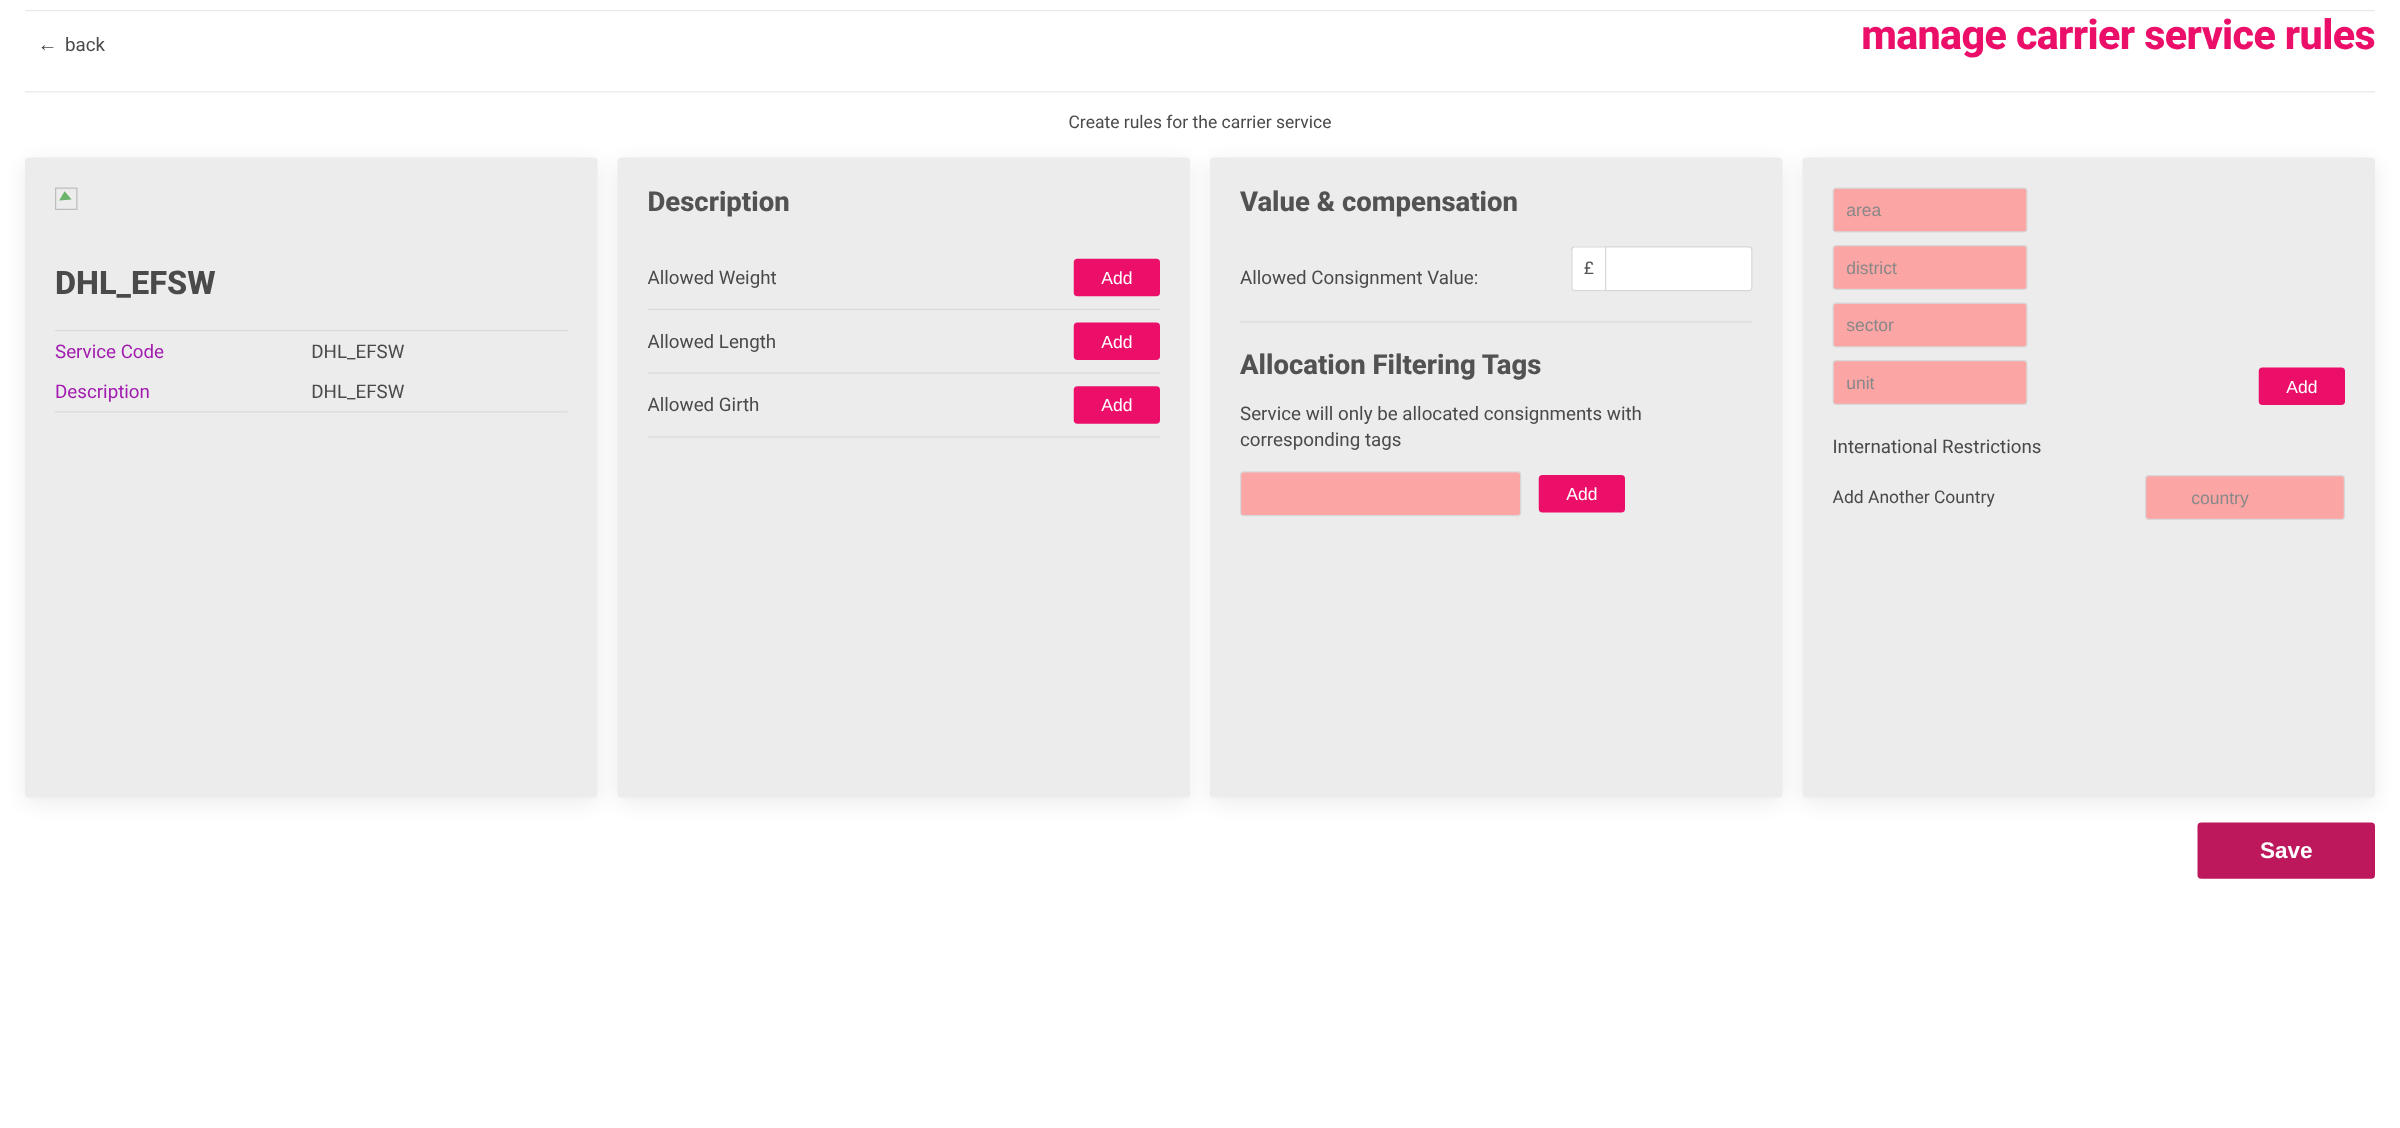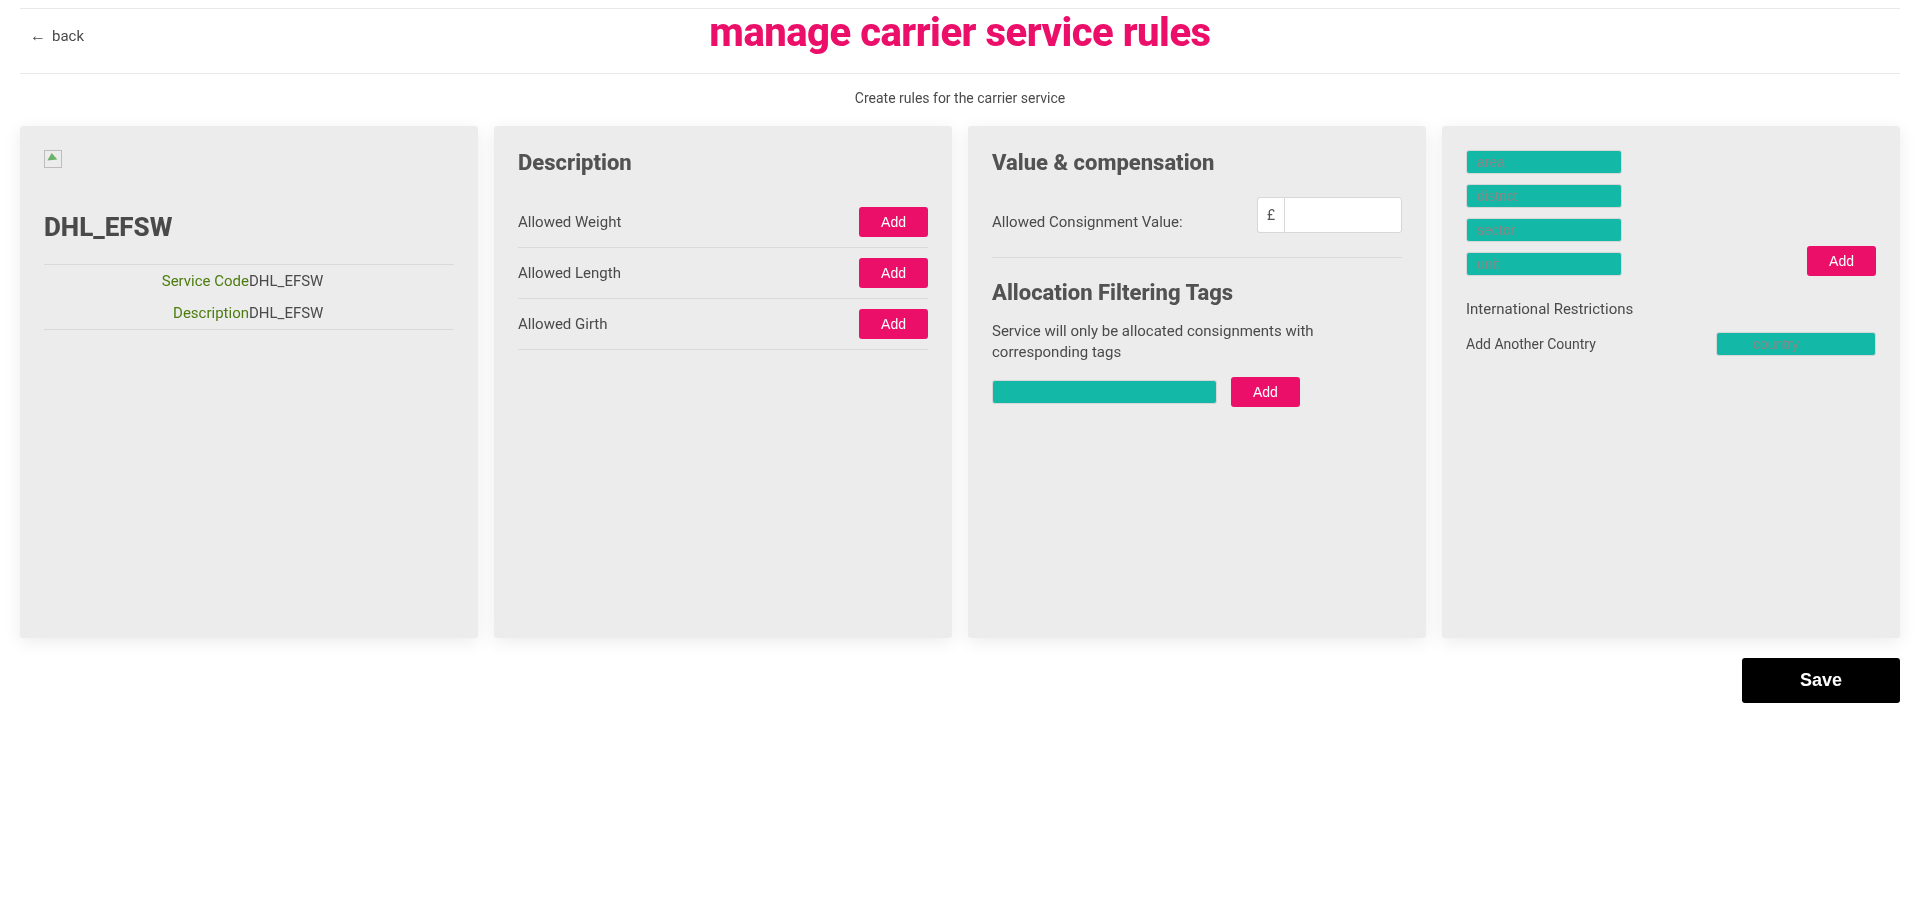--- a/index.html
+++ b/index.html
@@ -33,23 +33,23 @@
     color: #4a4a4a;
     font-size: 15px;
     cursor: pointer;
     text-decoration: none;
   }
   .back-arrow {
     font-size: 16px;
     line-height: 1;
   }
   .page-title {
-    text-align: center;
+    text-align: right;
     color: #ec0f69;
-    font-size: 40px;
+    font-size: 33px;
     font-weight: 800;
     letter-spacing: -0.5px;
     line-height: 1.1;
     padding-top: 2px;
   }
   .sub-divider {
     border-top: 1px solid #e9e9e9;
     margin: 8px 0 16px 0;
   }
   .subtitle {
@@ -113,22 +113,21 @@
     border-bottom: 1px solid #d9d9d9;
   }
   .info-row {
     display: flex;
     padding: 7px 0;
   }
   .info-row + .info-row { }
   .info-label {
     width: 50%;
     font-size: 15px;
-    color: #4d7c0f;
-    text-align: right;
+    color: #a21caf;
   }
   .info-value {
     width: 50%;
     font-size: 15px;
     color: #4a4a4a;
   }
 
   
   .dim-row {
     display: flex;
@@ -205,24 +204,24 @@
     color: #4a4a4a;
     line-height: 1.4;
     margin-bottom: 14px;
   }
   .tag-row {
     display: flex;
     gap: 14px;
     align-items: center;
   }
   .text-input {
-    background: #14b8a6;
+    background: #fca5a5;
     border: 1px solid #d7d7d7;
     border-radius: 3px;
-    height: 24px;
+    height: 36px;
     padding: 0 10px;
     font-size: 14px;
     color: #4a4a4a;
   }
   .text-input::placeholder { color: #888; }
   .tag-input {
     flex: 0 0 225px;
   }
 
   
@@ -259,28 +258,28 @@
     color: #4a4a4a;
   }
   .country-input { width: 160px; padding-left: 36px; }
 
   .save-row {
     display: flex;
     justify-content: flex-end;
     margin-top: 20px;
   }
   .save-btn {
-    background: #000000;
+    background: #be185d;
     color: #fff;
     border: none;
     border-radius: 3px;
     font-size: 18px;
     font-weight: 700;
     padding: 12px 0;
-    width: 158px;
+    width: 142px;
     cursor: pointer;
   }
 </style>
 </head>
 <body>
 
 <div class="page">
   <div class="top-divider"></div>
 
   <div class="header-row">

